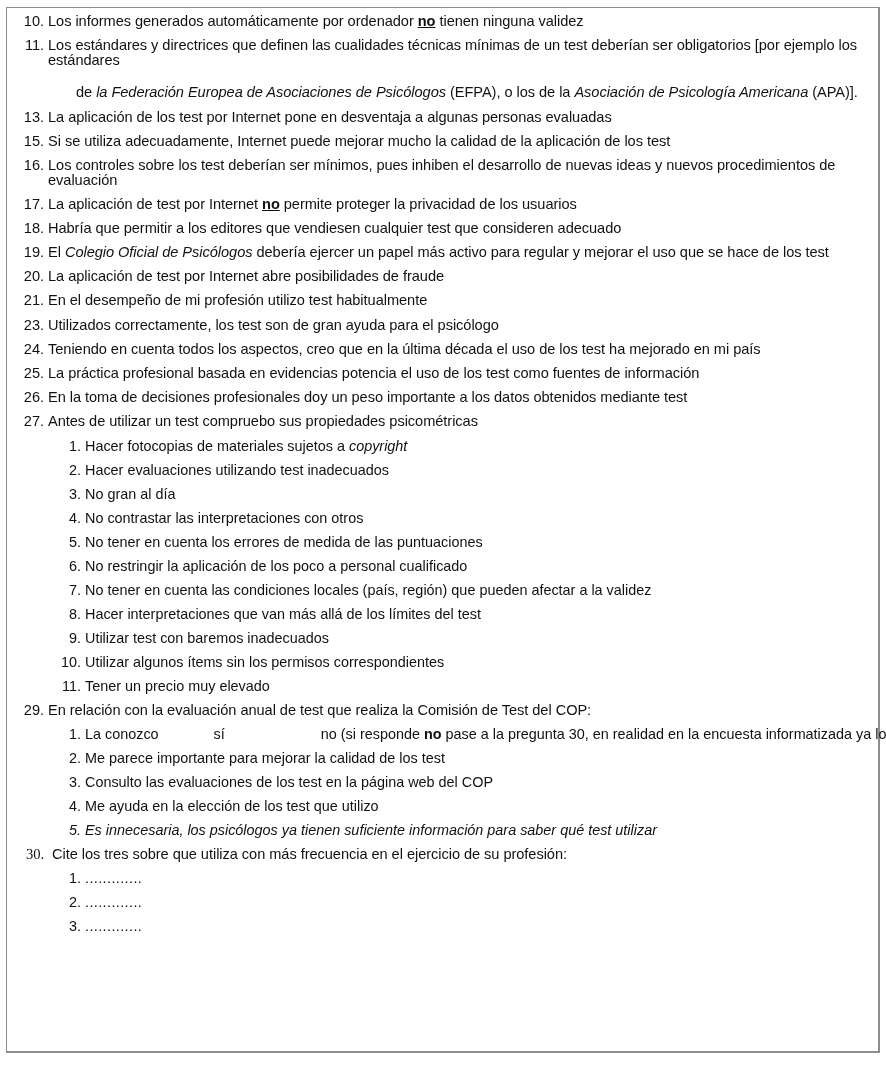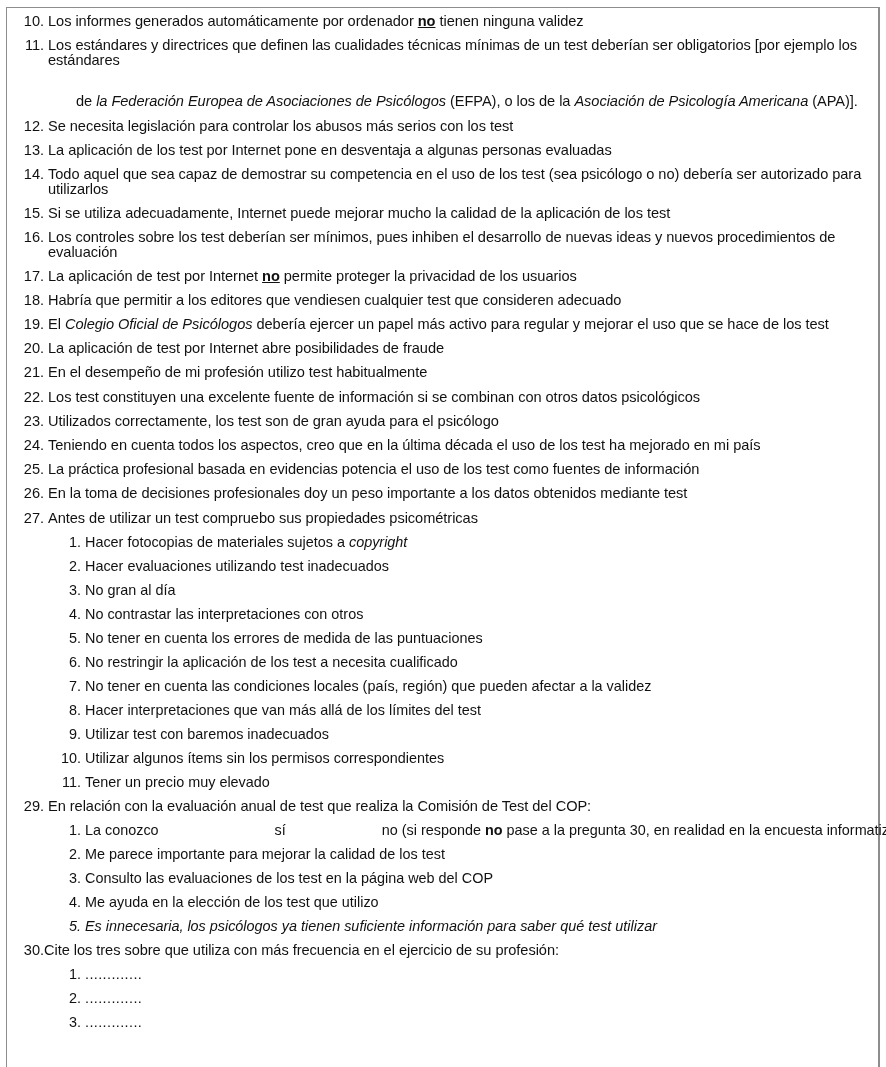--- a/index.html
+++ b/index.html
@@ -53,29 +53,30 @@
     letter-spacing: -0.05px;
   }
   .q-row .q-num {
     flex: 0 0 auto;
     width: 27px;
     text-align: right;
     padding-right: 4px;
     white-space: nowrap;
   }
   .q-row.tight .q-num {
-    padding-right: 0px;
+    padding-right: 8px;
+    font-family: Liberation Serif, serif;
   }
   .q-row .q-text {
     flex: 1 1 auto;
     min-width: 0;
   }
   .q-row .q-text .cont {
     display: block;
-    margin-top: 27px;
+    margin-top: 18px;
     padding-left: 28px;
   }
 
   
   .sub-list {
     list-style: none;
     margin: 9.6px 0 0 0;
     padding: 0;
   }
   .sub-row {
@@ -104,21 +105,21 @@
 
   
   .answer-row .s-text {
     display: flex;
     align-items: baseline;
     white-space: nowrap;
   }
   .answer-row .a-label { flex: 0 0 auto; }
   .answer-row .a-yes {
     flex: 0 0 auto;
-    margin-left: 116px;
+    margin-left: 55px;
   }
   .answer-row .a-no {
     flex: 0 0 auto;
     margin-left: 96px;
   }
 
   
   .blank-row .s-text { letter-spacing: 0.4px; }
 
   em { font-style: italic; }
@@ -141,34 +142,26 @@
       <li class="q-row">
         <span class="q-num">10.</span>
         <span class="q-text"><span>Los informes generados automáticamente por ordenador </span><span class="neg">no</span><span> tienen ninguna validez</span></span>
       </li>
 
       <li class="q-row">
         <span class="q-num">11.</span>
         <span class="q-text"><span>Los estándares y directrices que definen las cualidades técnicas mínimas de un  test deberían ser obligatorios [por ejemplo los estándares</span><span class="cont"><span>de </span><em>la Federación Europea de Asociaciones de Psicólogos</em><span> (EFPA), o los de la </span><em>Asociación de Psicología Americana</em><span> (APA)].</span></span></span>
       </li>
 
-      <li class="q-row">
-        <span class="q-num">12.</span>
-        <span class="q-text">Se necesita legislación para controlar los abusos más serios con los test</span>
-      </li>
 
       <li class="q-row">
         <span class="q-num">13.</span>
         <span class="q-text">La aplicación de los test por Internet pone en desventaja a algunas personas evaluadas</span>
       </li>
 
-      <li class="q-row">
-        <span class="q-num">14.</span>
-        <span class="q-text">Todo aquel que sea capaz de demostrar su competencia en el uso de los test (sea psicólogo o no) debería ser autorizado para utilizarlos</span>
-      </li>
 
       <li class="q-row">
         <span class="q-num">15.</span>
         <span class="q-text">Si se utiliza adecuadamente, Internet puede mejorar mucho la calidad de la aplicación de los test</span>
       </li>
 
       <li class="q-row">
         <span class="q-num">16.</span>
         <span class="q-text">Los controles sobre los test deberían ser mínimos, pues inhiben el desarrollo de nuevas ideas y nuevos procedimientos de evaluación</span>
       </li>
@@ -191,24 +184,20 @@
       <li class="q-row">
         <span class="q-num">20.</span>
         <span class="q-text">La aplicación de test por Internet abre posibilidades de fraude</span>
       </li>
 
       <li class="q-row">
         <span class="q-num">21.</span>
         <span class="q-text">En el desempeño de mi profesión utilizo test habitualmente</span>
       </li>
 
-      <li class="q-row">
-        <span class="q-num">22.</span>
-        <span class="q-text">Los test constituyen una excelente fuente de información si se combinan con otros datos psicológicos</span>
-      </li>
 
       <li class="q-row">
         <span class="q-num">23.</span>
         <span class="q-text">Utilizados correctamente, los test son de gran ayuda para el psicólogo</span>
       </li>
 
       <li class="q-row">
         <span class="q-num">24.</span>
         <span class="q-text">Teniendo en cuenta todos los aspectos, creo que en la última década el uso de los test ha mejorado en mi país</span>
       </li>
@@ -245,21 +234,21 @@
           <li class="sub-row">
             <span class="s-num">4.</span>
             <span class="s-text">No contrastar las interpretaciones con otros</span>
           </li>
           <li class="sub-row">
             <span class="s-num">5.</span>
             <span class="s-text">No tener en cuenta los errores de medida de las puntuaciones</span>
           </li>
           <li class="sub-row">
             <span class="s-num">6.</span>
-            <span class="s-text">No restringir la aplicación de los test a necesita cualificado</span>
+            <span class="s-text">No restringir la aplicación de los poco a personal cualificado</span>
           </li>
           <li class="sub-row">
             <span class="s-num">7.</span>
             <span class="s-text">No tener en cuenta las condiciones locales (país, región) que pueden afectar a la validez</span>
           </li>
           <li class="sub-row">
             <span class="s-num">8.</span>
             <span class="s-text">Hacer interpretaciones que van más allá de los límites del test</span>
           </li>
           <li class="sub-row">

